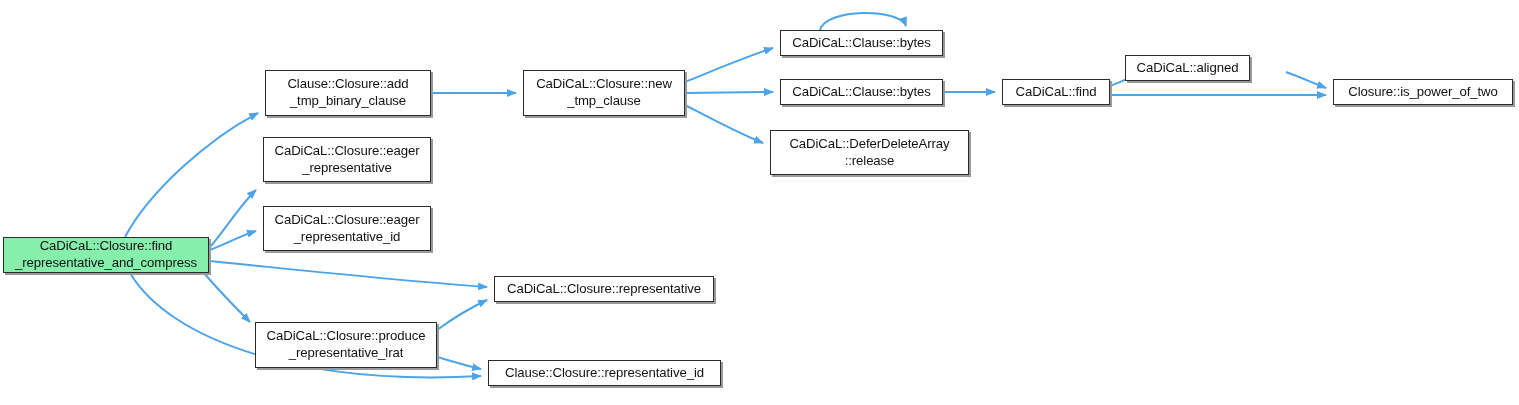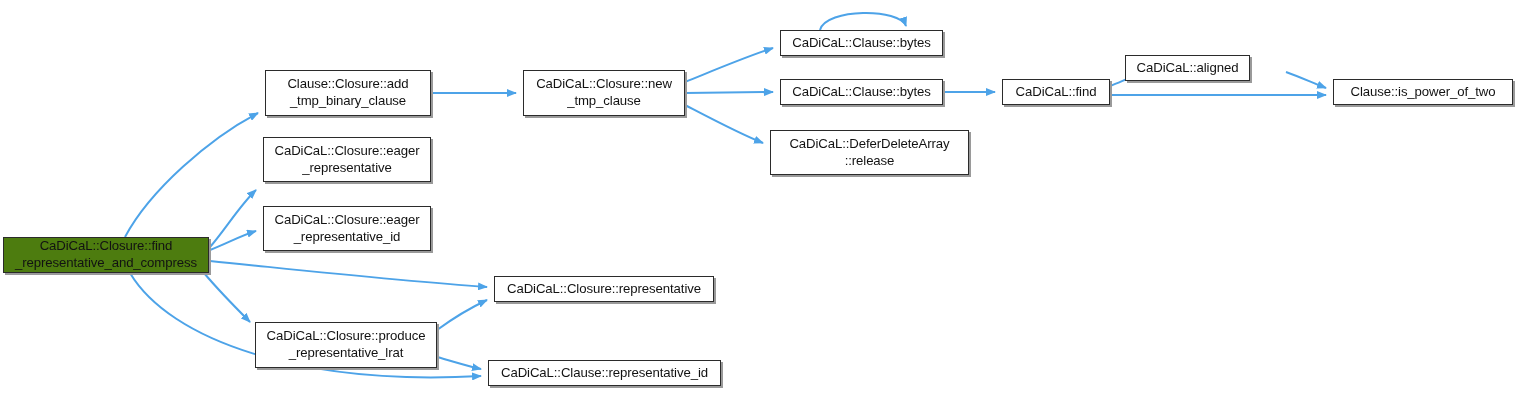--- a/index.html
+++ b/index.html
@@ -37,21 +37,21 @@
     color: #121212;
     font-family: "Liberation Sans", sans-serif;
     font-size: 13.2px;
     line-height: 1.28;
     letter-spacing: -0.1px;
     white-space: pre-line;
     padding: 12px 4px;
     z-index: 2;
   }
   .node.root {
-    background: #4d7c0f;
+    background: #86efac;
     border: 1px solid #2b2b2b;
     justify-content: flex-end;
   }
   .node .label {
     display: block;
     width: 100%;
   }
 </style>
 </head>
 <body>
@@ -95,20 +95,20 @@
       <div class="node" style="left: 263px; top: 206px; width: 168px; height: 45px;"><span class="label">CaDiCaL::Closure::eager
 _representative_id</span></div>
       <div class="node" style="left: 523px; top: 70px; width: 162px; height: 46px;"><span class="label">CaDiCaL::Closure::new
 _tmp_clause</span></div>
       <div class="node" style="left: 780px; top: 30px; width: 163px; height: 26px;"><span class="label">CaDiCaL::Clause::bytes</span></div>
       <div class="node" style="left: 780px; top: 79px; width: 163px; height: 26px;"><span class="label">CaDiCaL::Clause::bytes</span></div>
       <div class="node" style="left: 770px; top: 130px; width: 199px; height: 45px; justify-content: center;"><span class="label">CaDiCaL::DeferDeleteArray
 ::release</span></div>
       <div class="node" style="left: 1002px; top: 79px; width: 108px; height: 26px;"><span class="label">CaDiCaL::find</span></div>
       <div class="node" style="left: 1113px; top: 55px; width: 125px; height: 24px; margin-left: 12px;"><span class="label">CaDiCaL::aligned</span></div>
-      <div class="node" style="left: 1333px; top: 79px; width: 180px; height: 26px;"><span class="label">Clause::is_power_of_two</span></div>
+      <div class="node" style="left: 1333px; top: 79px; width: 180px; height: 26px;"><span class="label">Closure::is_power_of_two</span></div>
       <div class="node" style="left: 494px; top: 276px; width: 220px; height: 26px;"><span class="label">CaDiCaL::Closure::representative</span></div>
       <div class="node" style="left: 255px; top: 322px; width: 182px; height: 46px; align-items: center;"><span class="label">CaDiCaL::Closure::produce
 _representative_lrat</span></div>
-      <div class="node" style="left: 488px; top: 360px; width: 233px; height: 26px;"><span class="label">CaDiCaL::Clause::representative_id</span></div>
+      <div class="node" style="left: 488px; top: 360px; width: 233px; height: 26px;"><span class="label">Clause::Closure::representative_id</span></div>
     </div>
 
 </div>
 
 </body></html>

